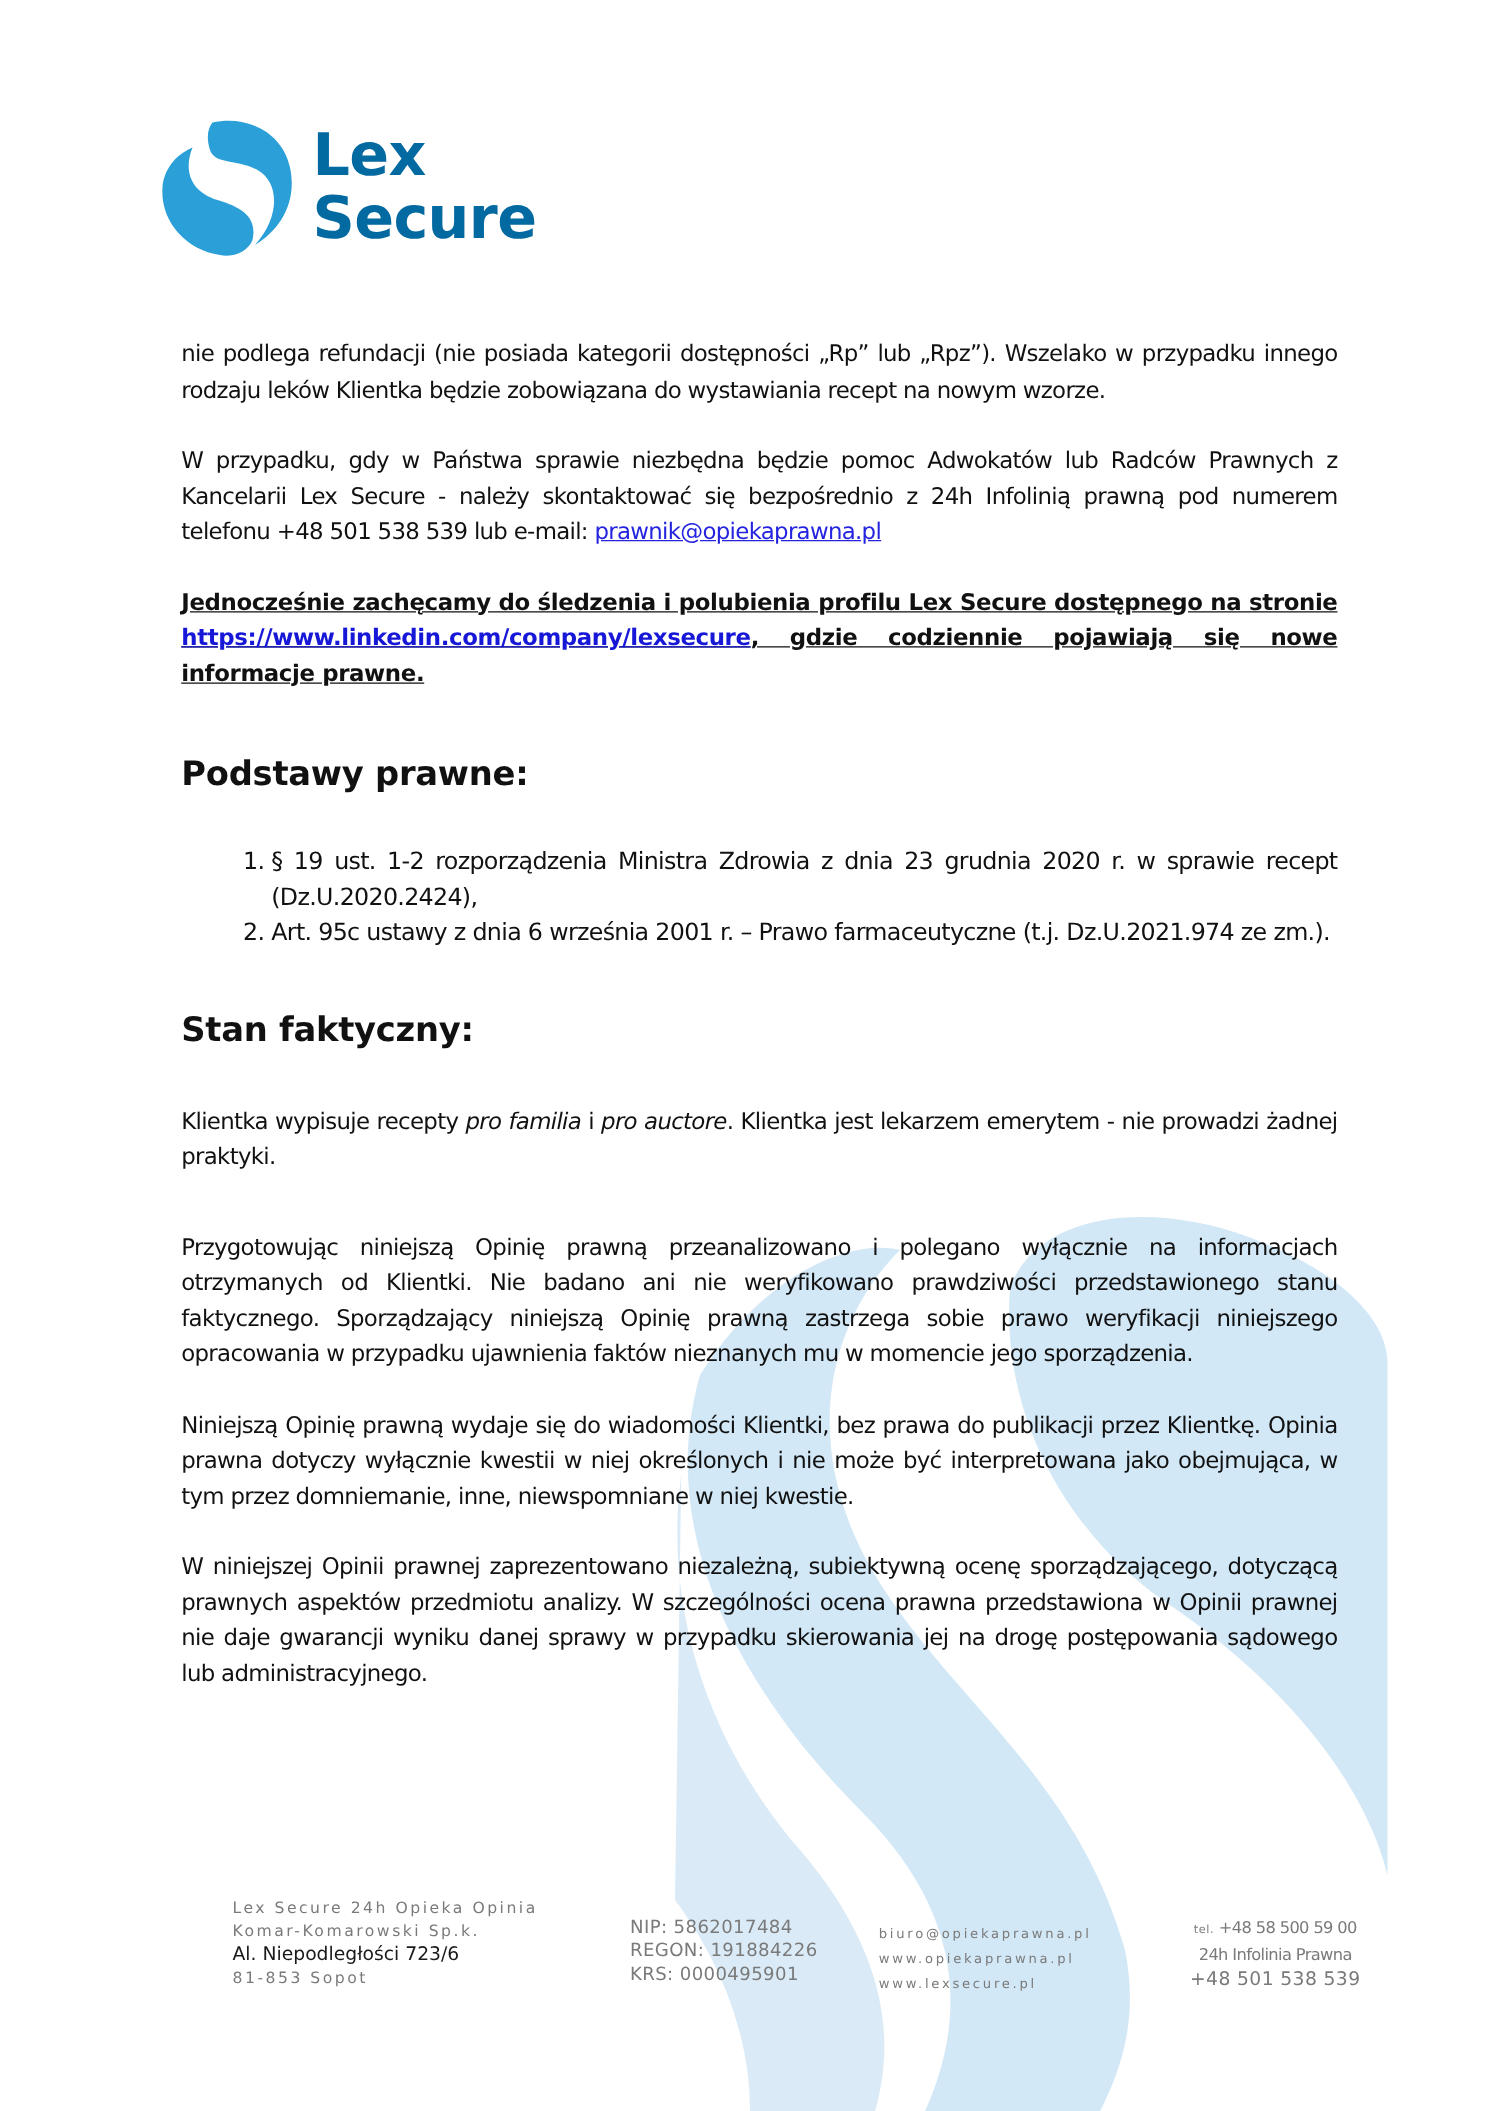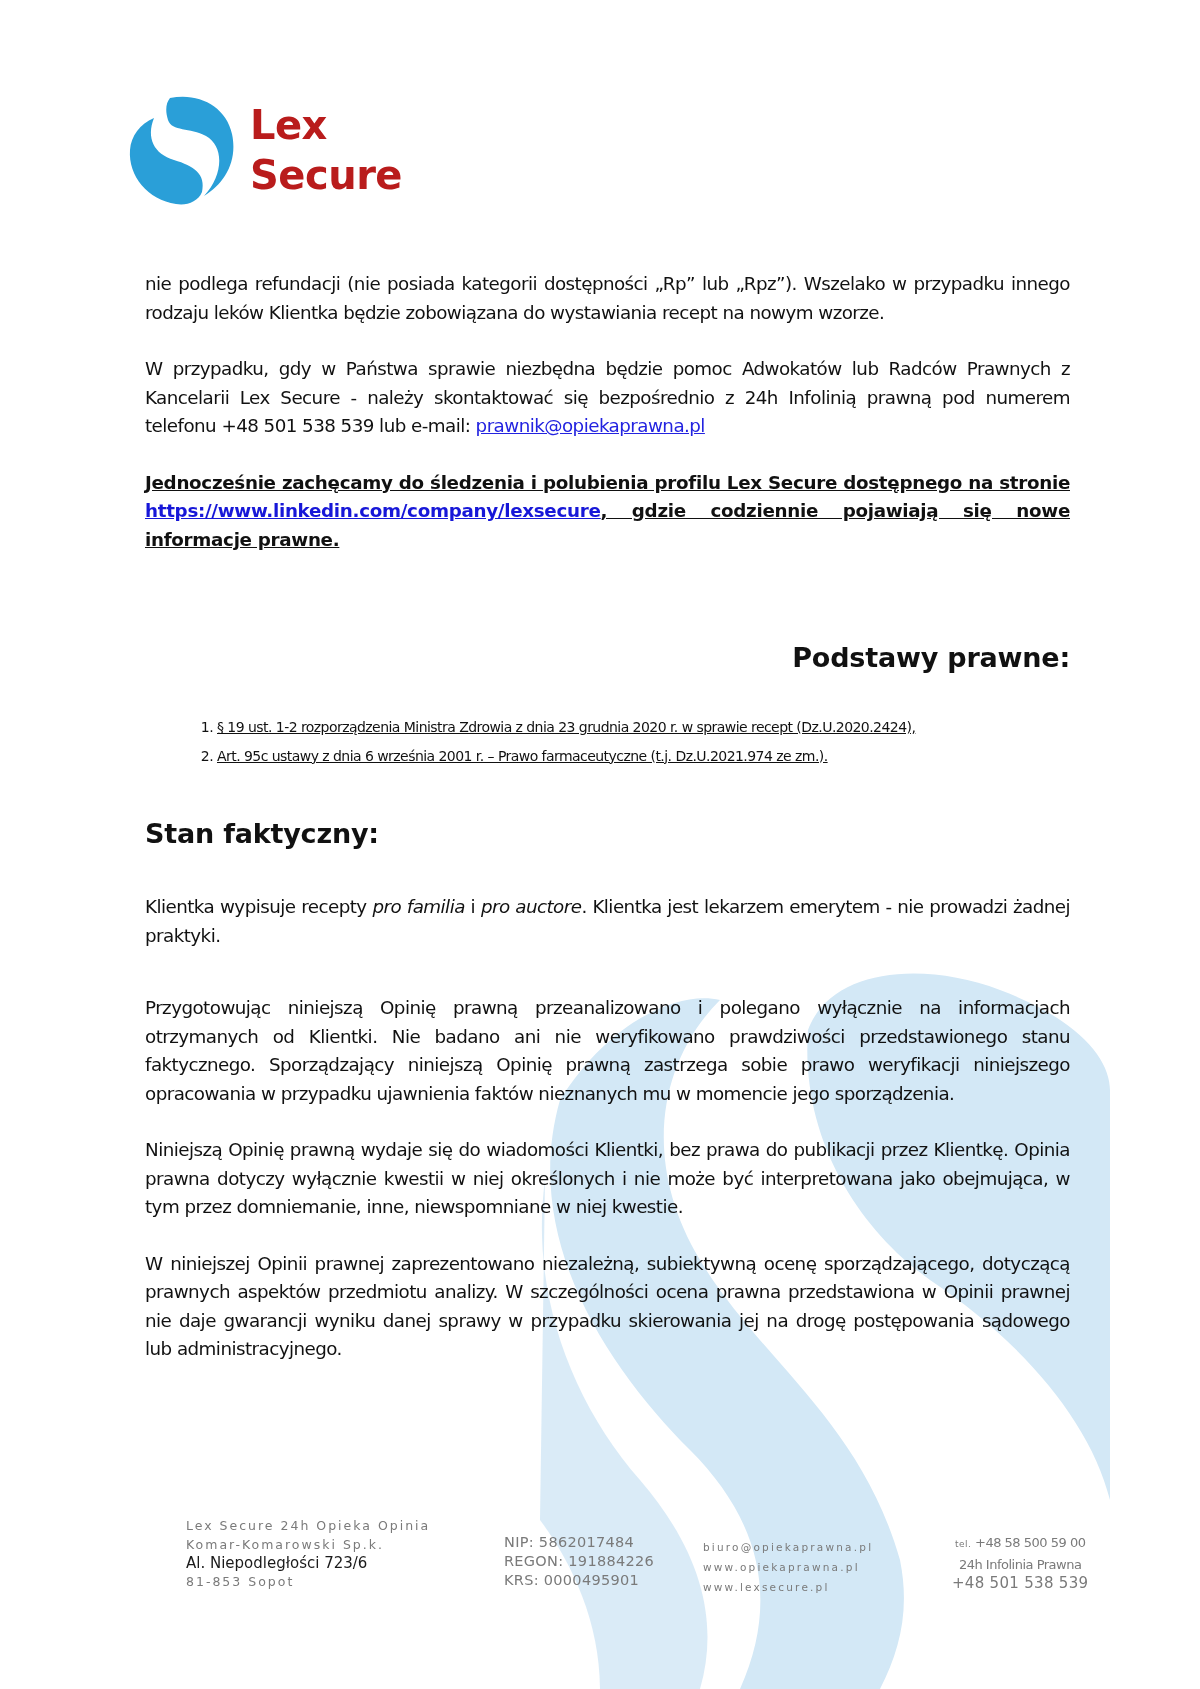--- a/index.html
+++ b/index.html
@@ -2,30 +2,30 @@
 <html><head>
 <meta charset="utf-8">
 <style>
   html, body { margin: 0; padding: 0; background: #ffffff; }
   body { width: 1200px; height: 1689px; position: relative; overflow: hidden;
          font-family: "DejaVu Sans", sans-serif; color: #111111; }
   .watermark { position: absolute; left: 0; top: 0; width: 1200px; height: 1689px; z-index: 0; pointer-events: none; }
   .logo { position: absolute; left: 128px; top: 96px; width: 300px; height: 110px; z-index: 1; }
   .logo svg { position: absolute; left: 0; top: 0; }
   .logo-text { position: absolute; left: 122px; top: 4px; font-family: "DejaVu Sans", sans-serif; font-weight: bold;
-               font-size: 40px; line-height: 50px; color: #b91c1c; letter-spacing: -0.5px; }
+               font-size: 47px; line-height: 50px; color: #0369a1; letter-spacing: -0.5px; }
   .content { position: absolute; left: 145px; top: 270px; width: 925px; z-index: 1; }
   p { margin: 0; font-size: 18.3px; line-height: 28.5px; text-align: justify; font-family: "DejaVu Sans", sans-serif; letter-spacing: -0.55px; word-spacing: 0px; }
   .p-gap { margin-top: 28px; }
   a.mail { color: #1a0dab; color: #2323e0; text-decoration: underline; }
   .promo { font-weight: bold; text-decoration: underline; letter-spacing: -0.3px; }
   .promo a { color: #1717d8; }
   h2 { margin: 0; font-size: 27px; font-weight: bold; letter-spacing: -0.2px; color: #111; }
-  .h-podstawy { margin-top: 88px; text-align: right; }
-  ol { margin: 40px 0 0 0; padding: 0 0 0 72px; font-size: 14px; line-height: 28.5px; letter-spacing: -0.55px; text-decoration: underline; }
+  .h-podstawy { margin-top: 50px; }
+  ol { margin: 40px 0 0 0; padding: 0 0 0 72px; font-size: 19px; line-height: 28.5px; letter-spacing: -0.55px; }
   ol li { text-align: justify; padding-left: 0; }
   .h-stan { margin-top: 48px; }
   .h-klauzula { margin-top: 58px; }
   .after-h { margin-top: 44px; }
   .footer { position: absolute; top: 1517px; left: 0; width: 1200px; height: 100px; z-index: 1; font-family: "DejaVu Sans", sans-serif; color: #7a7a7a; }
   .f-col { position: absolute; }
   .f1 { left: 186px; top: 0; font-size: 12.5px; line-height: 18.5px; letter-spacing: 2px; }
   .f1 .dark { color: #1a1a1a; letter-spacing: 0; font-size: 15px; }
   .f2 { left: 504px; top: 16px; font-size: 14.5px; line-height: 19px; letter-spacing: 0.3px; }
   .f3 { left: 703px; top: 20px; font-size: 10.5px; line-height: 20px; letter-spacing: 2.2px; }

